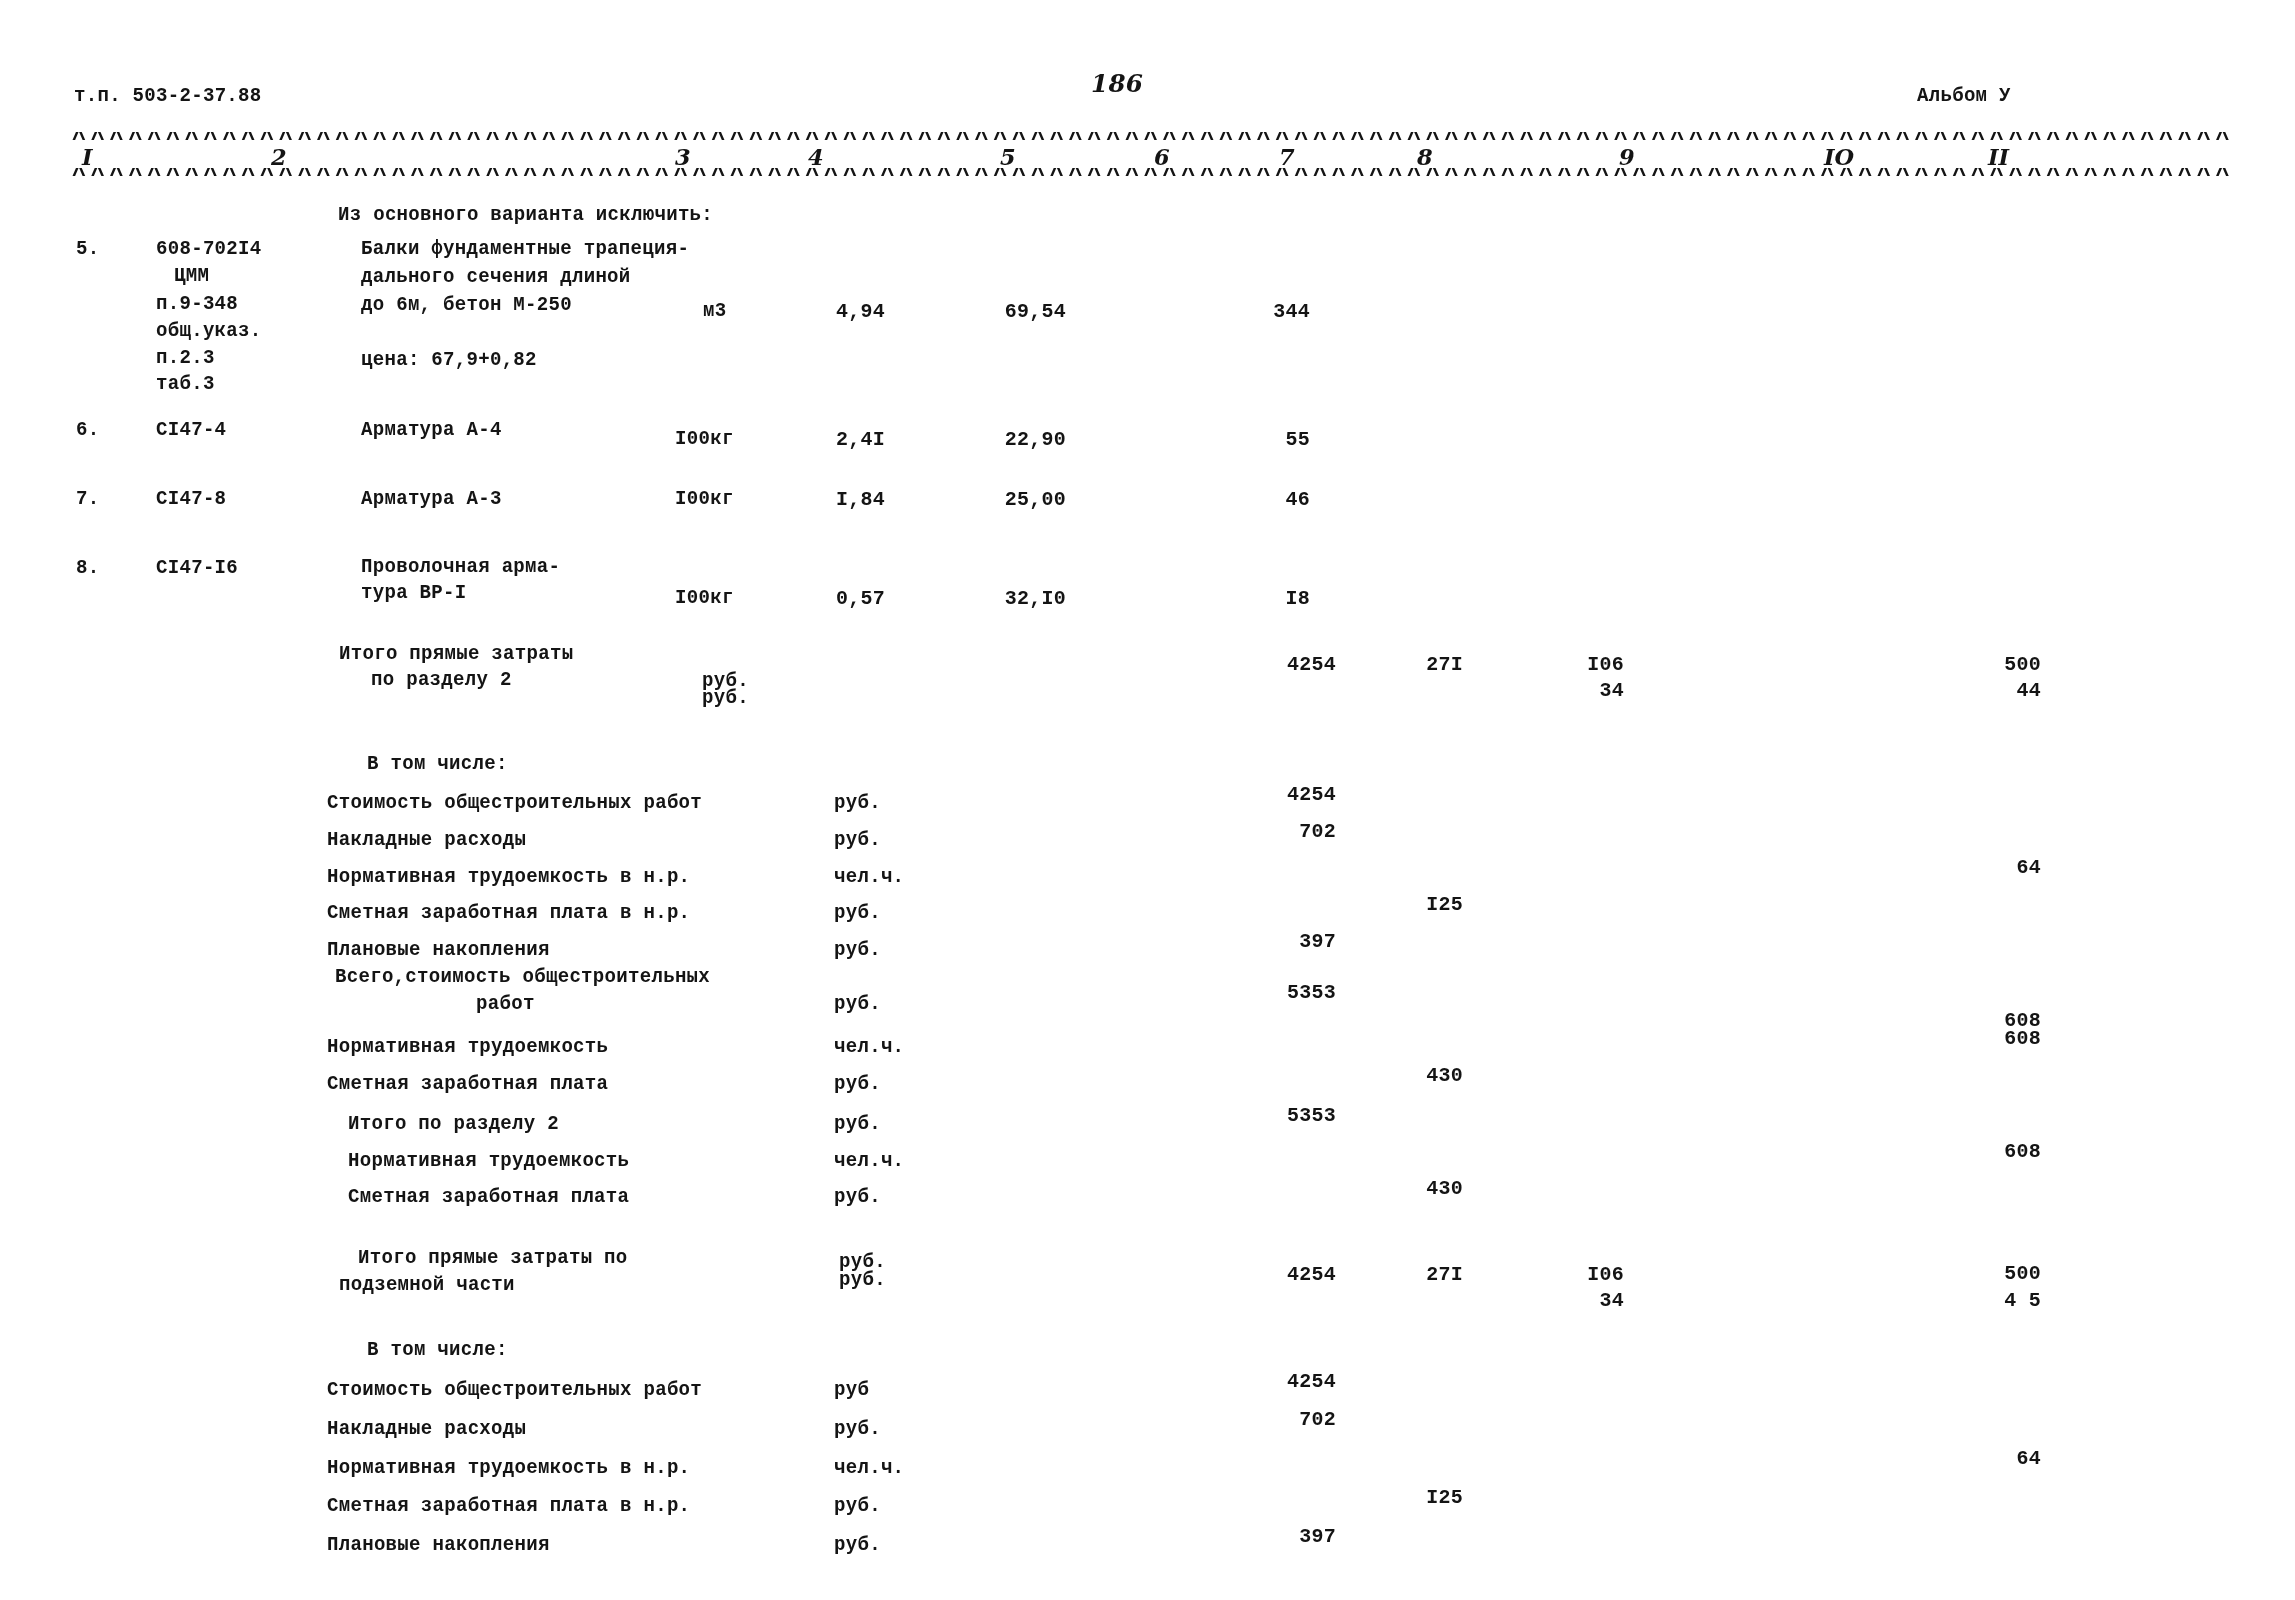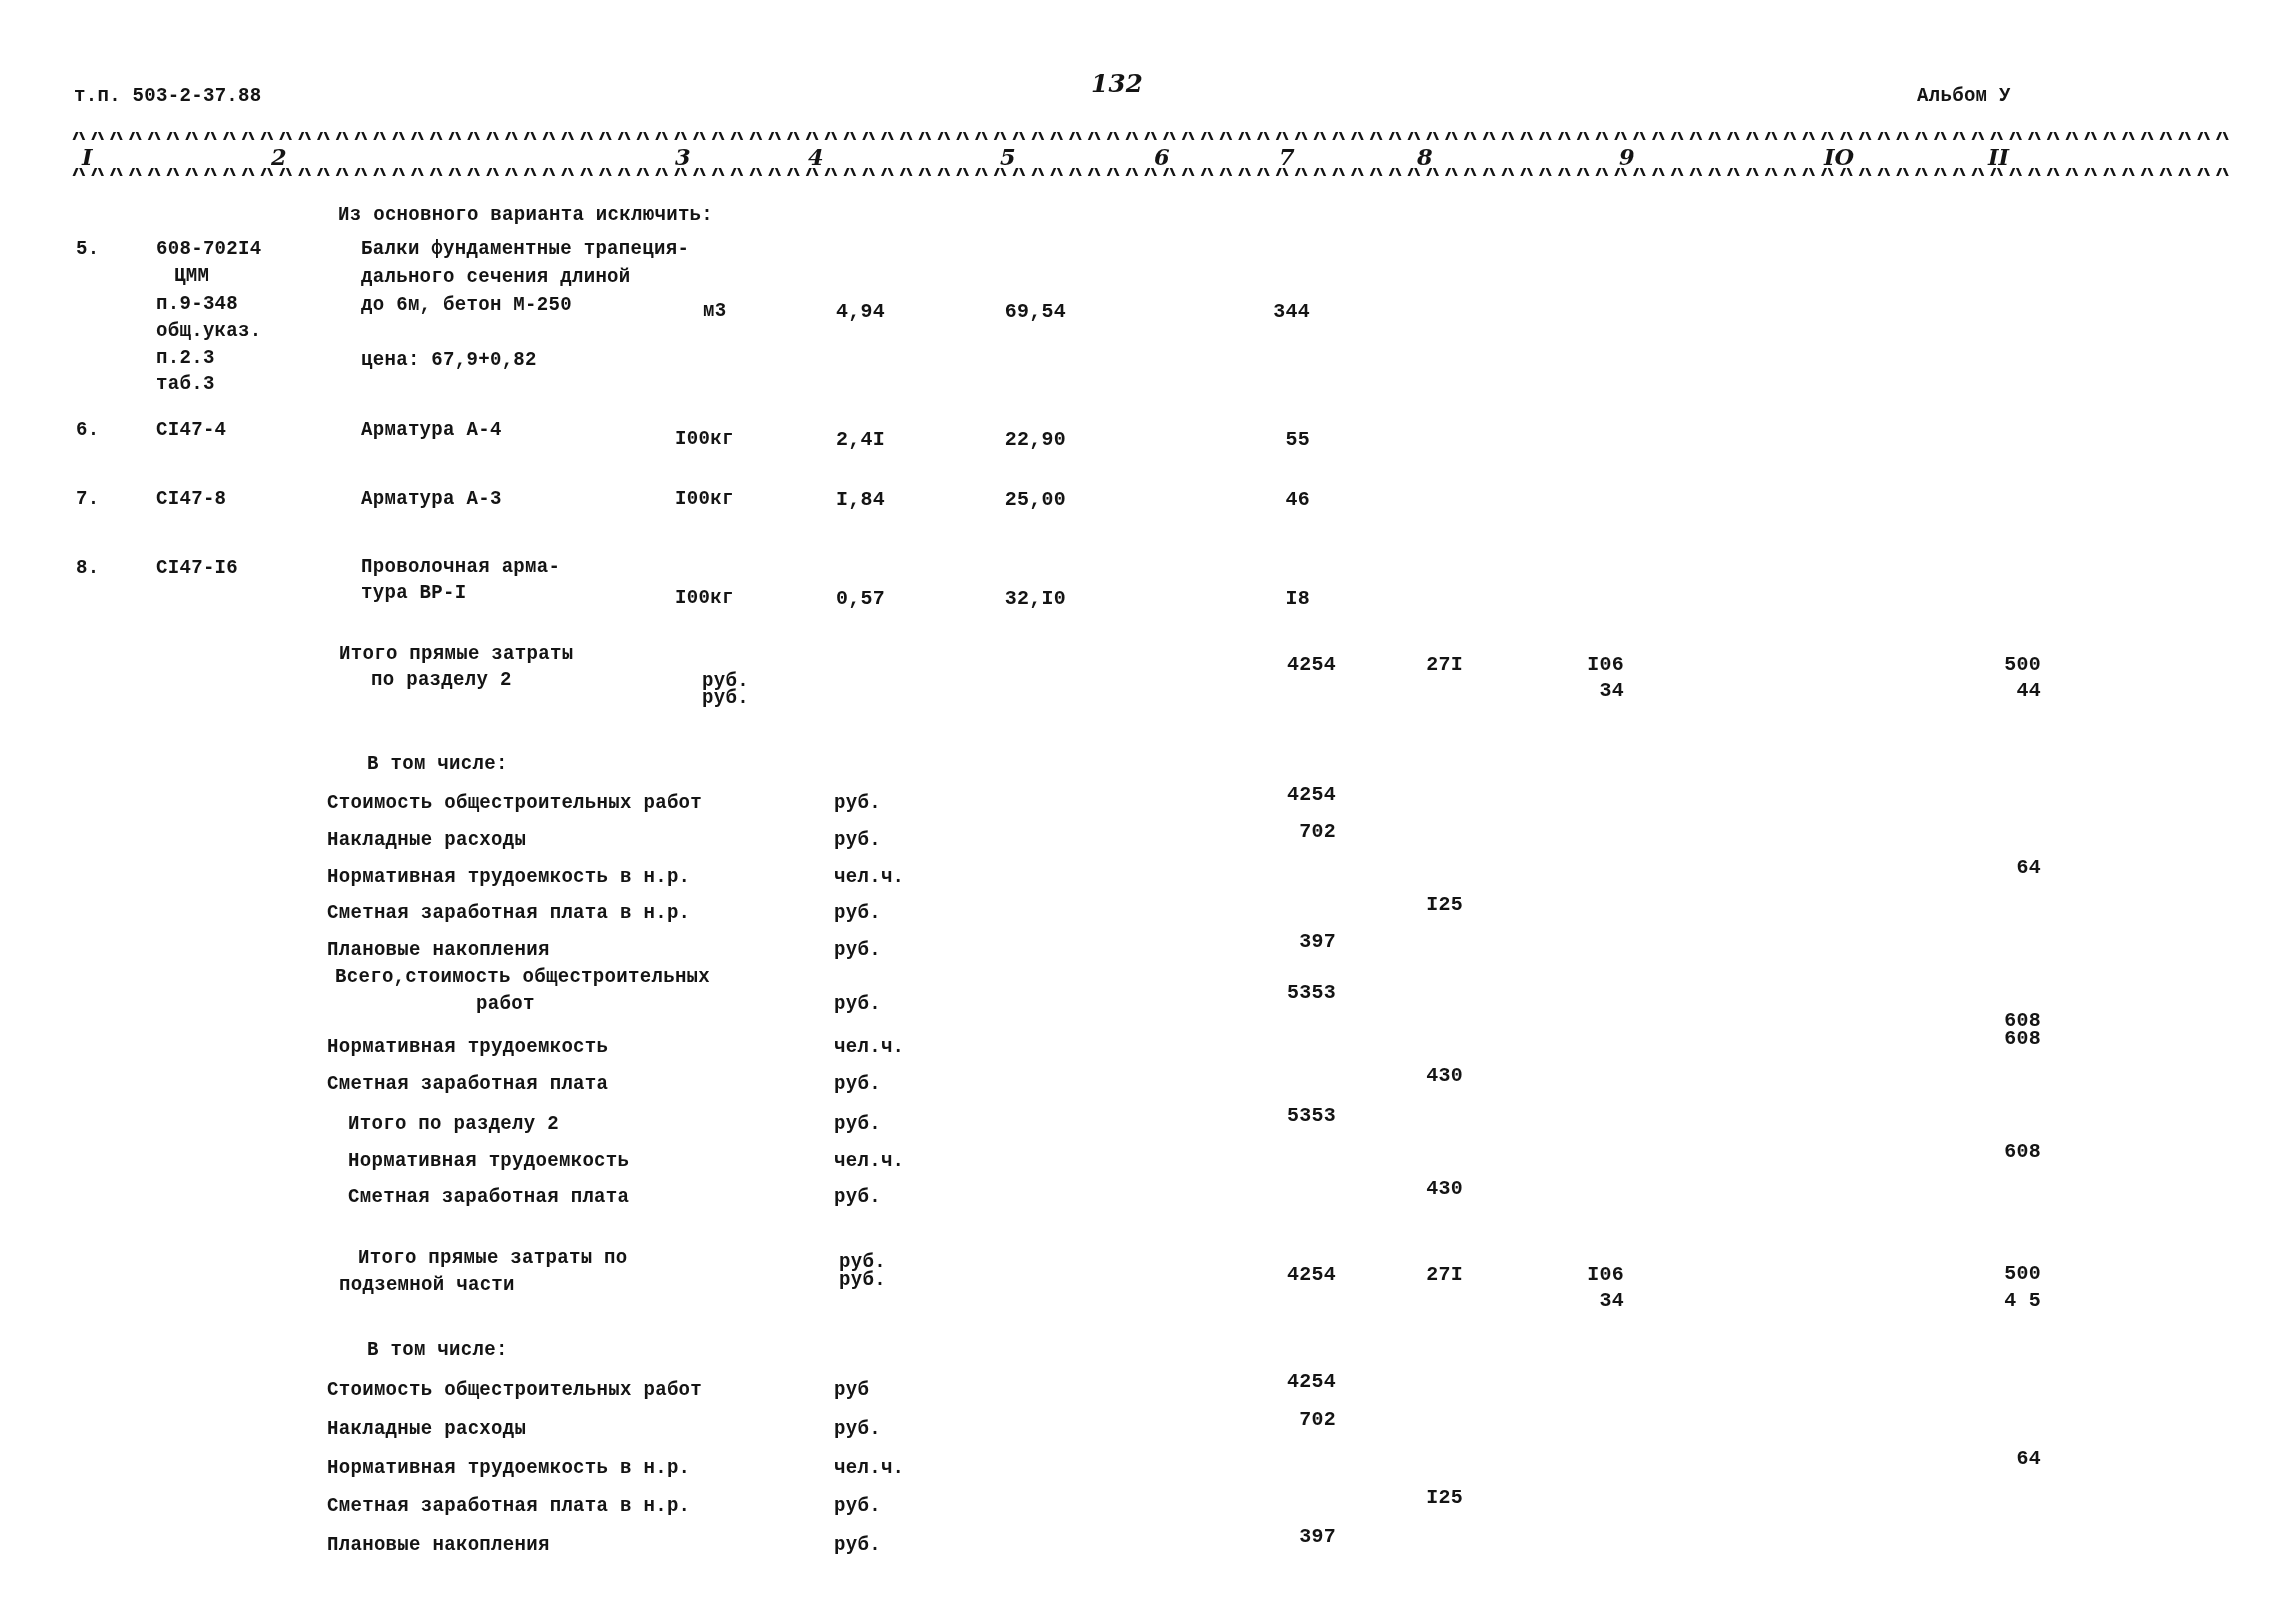--- a/index.html
+++ b/index.html
@@ -71,21 +71,21 @@
     font-style: italic;
   }
 </style>
 </head>
 <body>
 
 <div id="page">
 
   <div class="t typed" style="left:74px; top:86px;">т.п. 503-2-37.88</div>
 
-  <div class="t hand" style="left:1091px; top:72px;">132</div>
+  <div class="t hand" style="left:1091px; top:72px;">186</div>
 
   <div class="t typed" style="left:1917px; top:86px;">Альбом У</div>
 
   <div class="wave" style="top:132px;">^^^^^^^^^^^^^^^^^^^^^^^^^^^^^^^^^^^^^^^^^^^^^^^^^^^^^^^^^^^^^^^^^^^^^^^^^^^^^^^^^^^^^^^^^^^^^^^^^^^^^^^^^^^^^^^^^^^^^^^^^^^^^^^^^^^^^^^^^^^^^^^^^^^^^^^^^^^^^^^^^^^^^^^^^^^^^^^</div>
 
   <div id="colnums">
       <div class="colnum" style="left: 82px; top: 144px;">I</div>
       <div class="colnum" style="left: 271px; top: 144px;">2</div>
       <div class="colnum" style="left: 675px; top: 144px;">3</div>
       <div class="colnum" style="left: 808px; top: 144px;">4</div>

